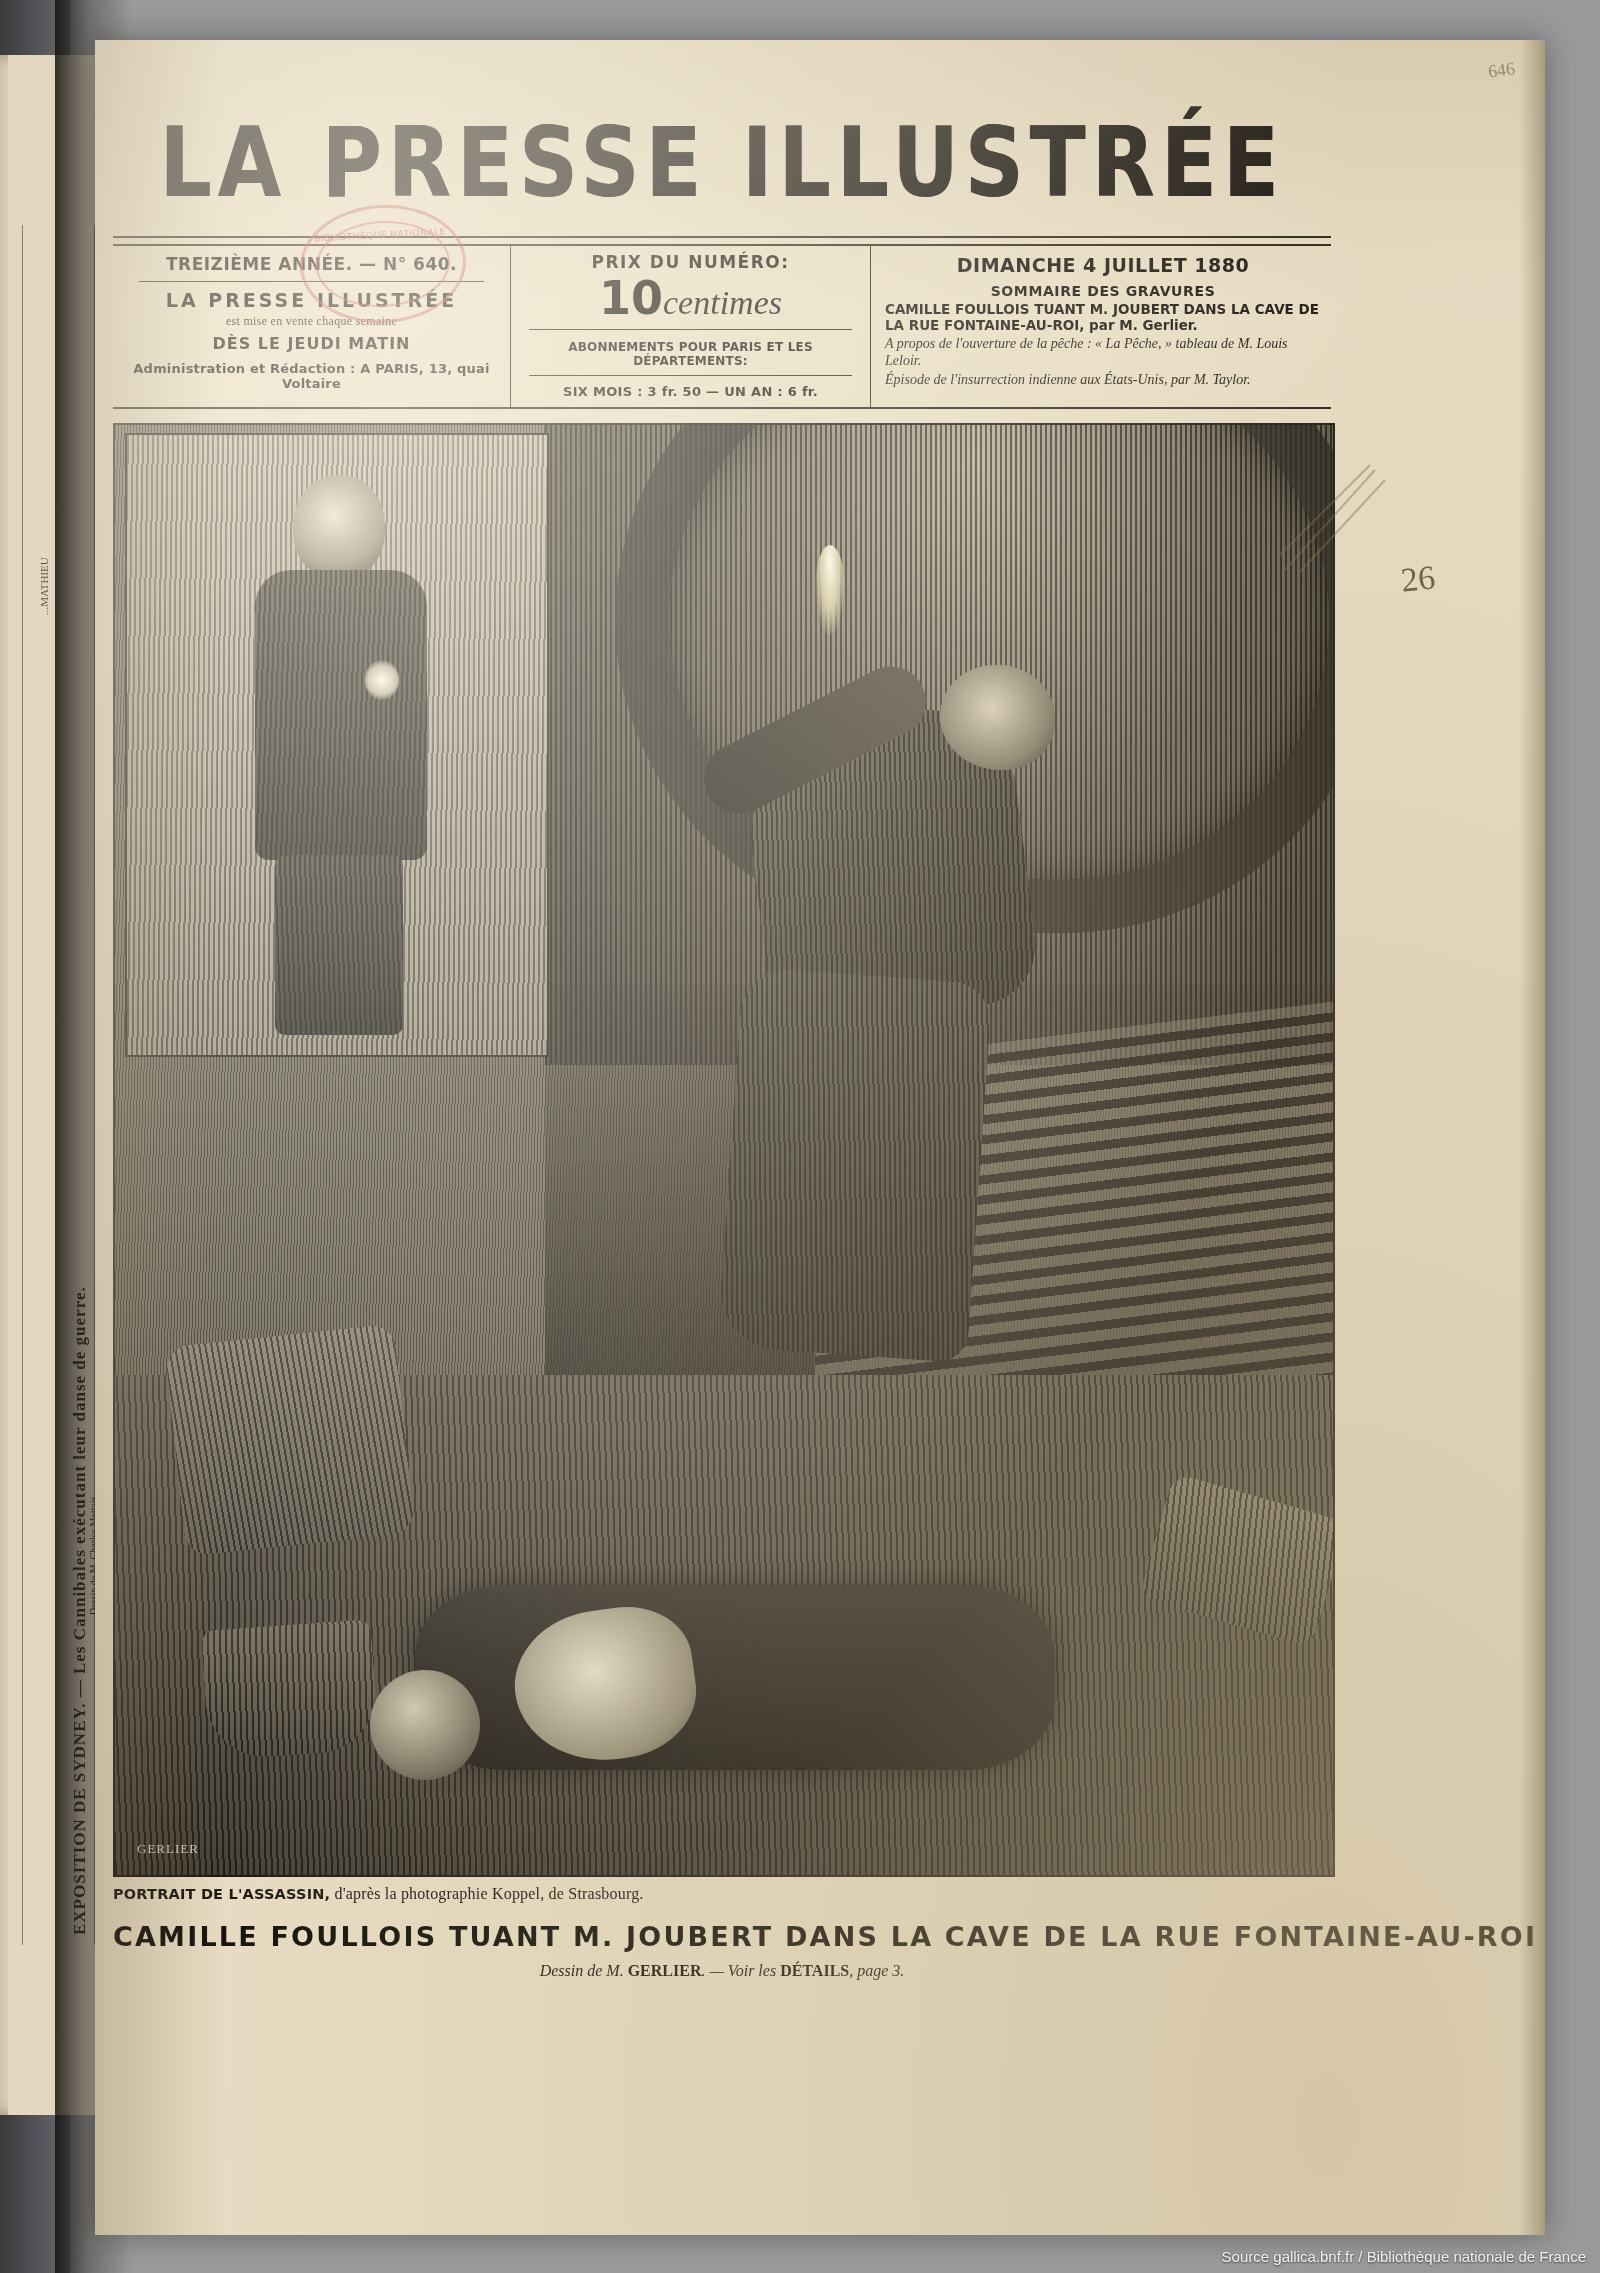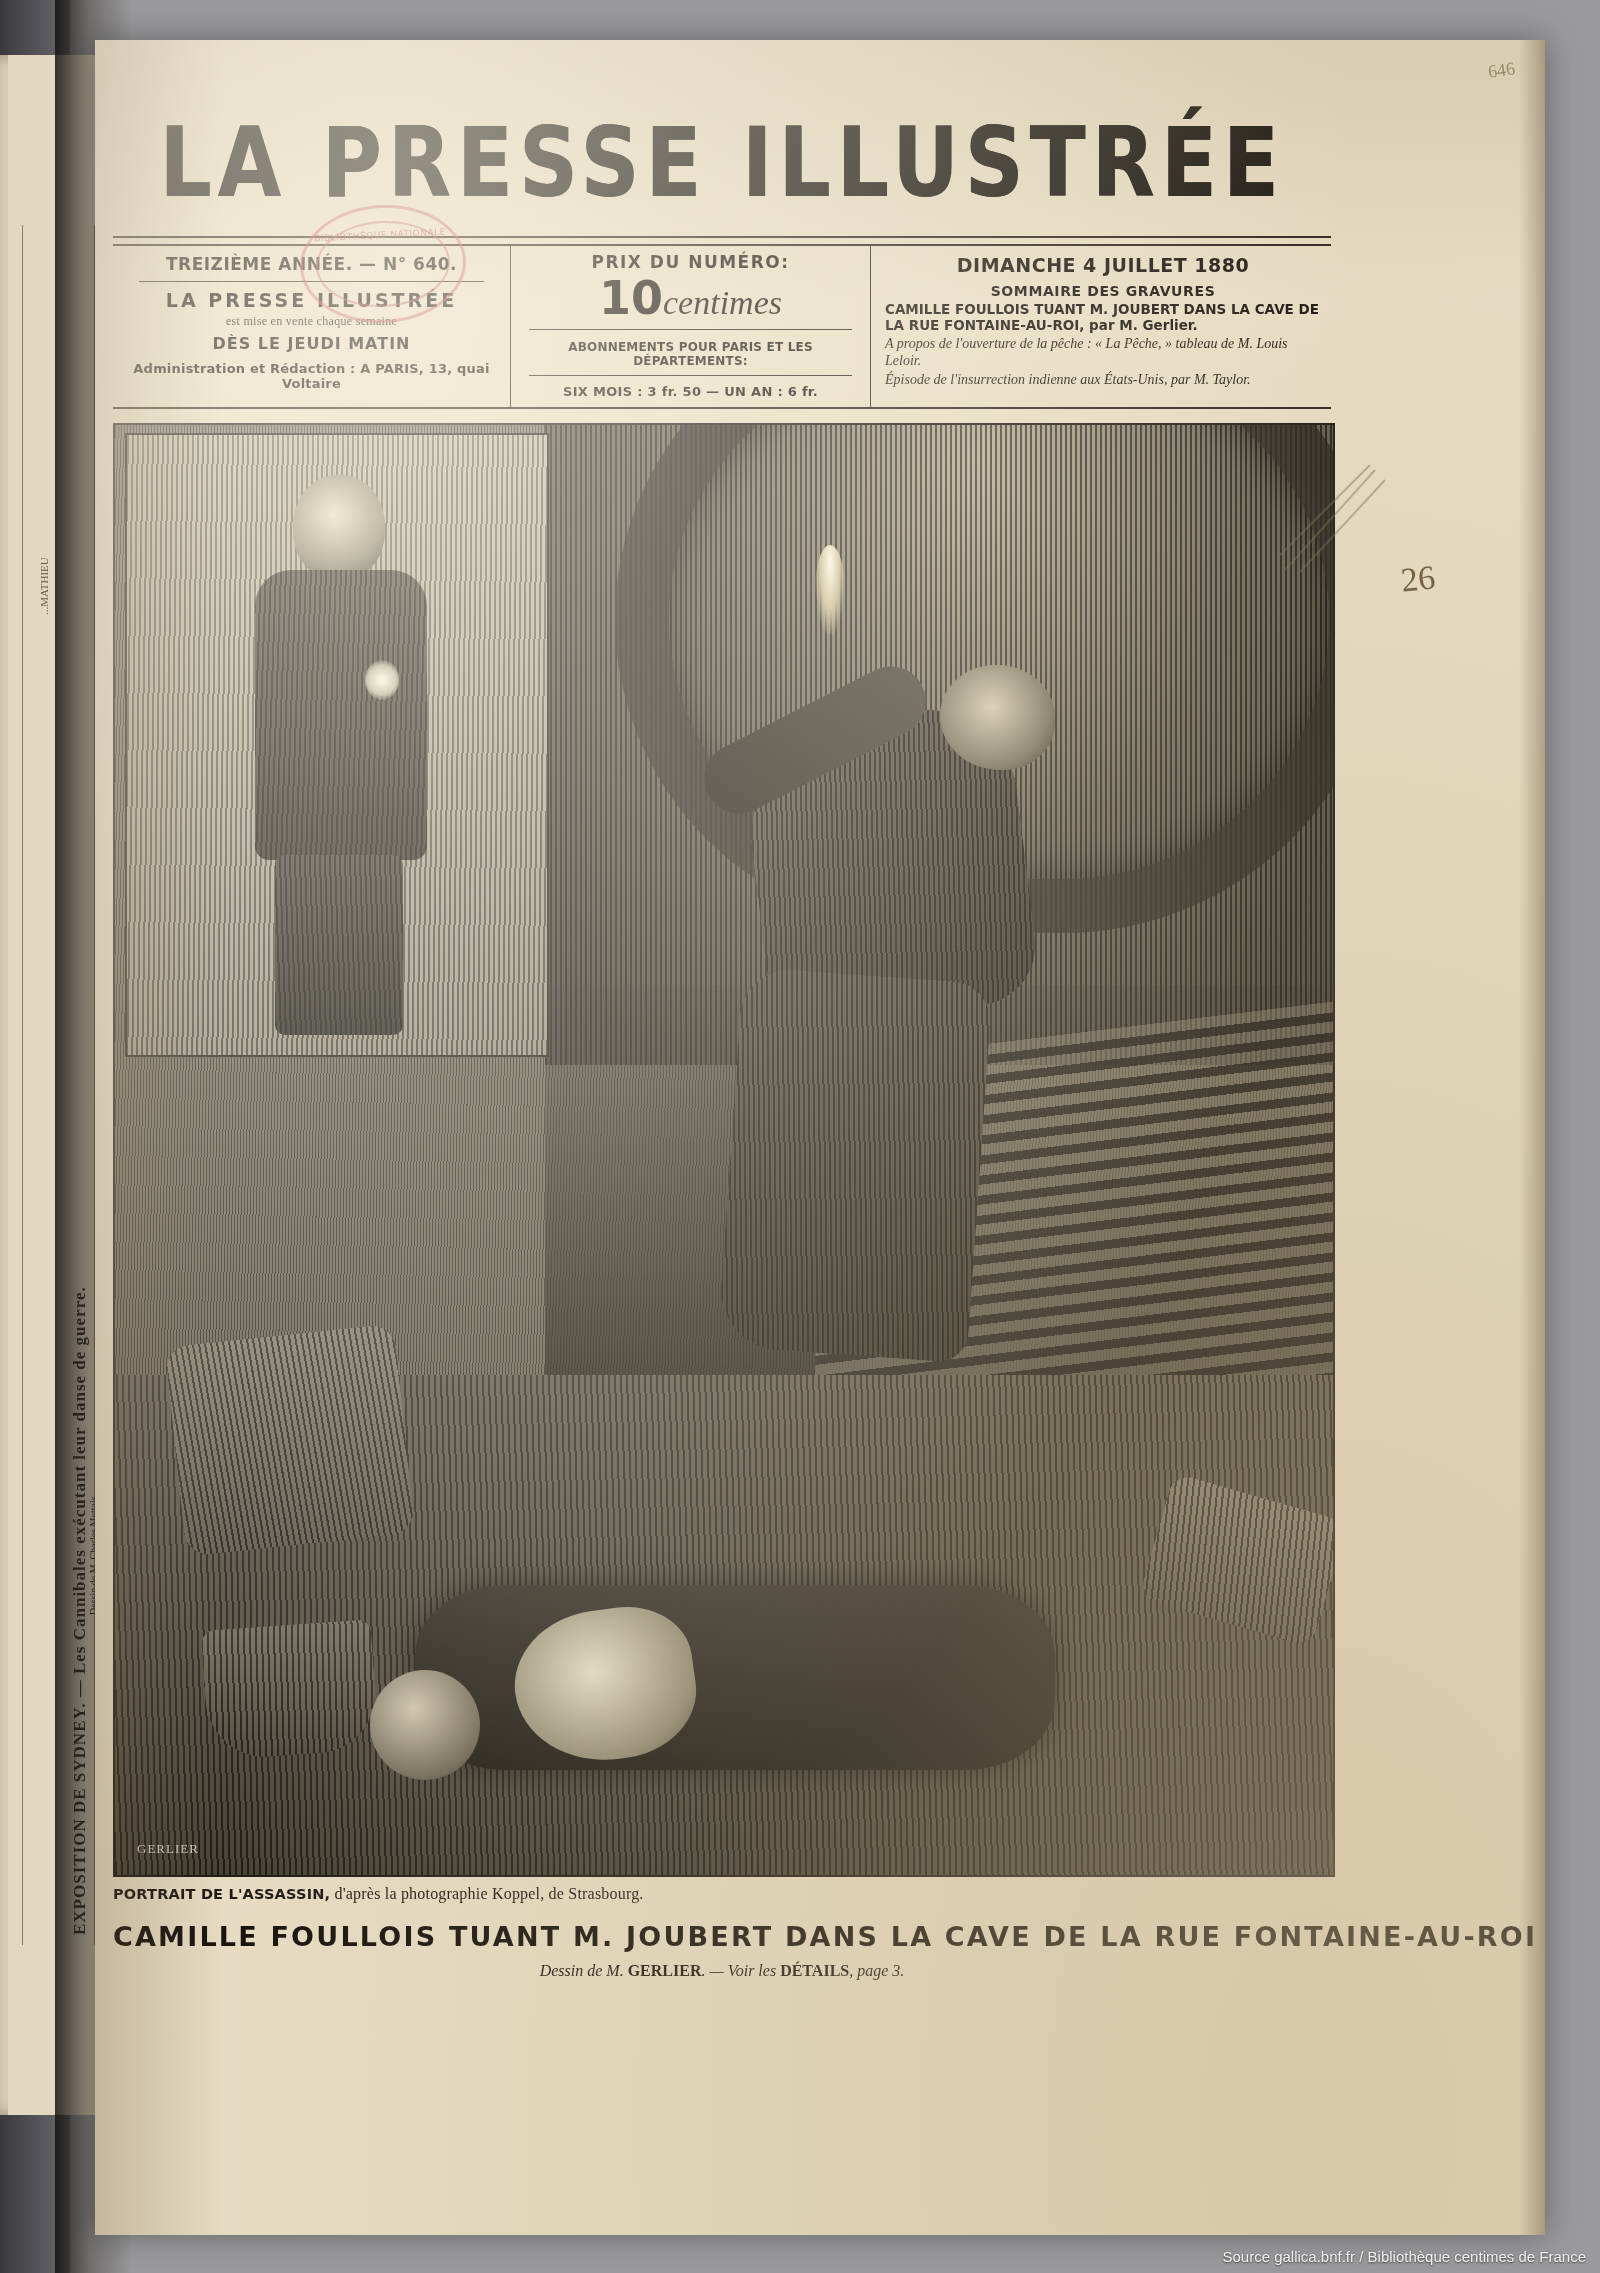--- a/index.html
+++ b/index.html
@@ -631,15 +631,15 @@
     <div class="hand-num">26</div>
     <div class="corner-scribble">646</div>
     <svg class="pencil-mark" viewBox="0 0 120 120">
       <path d="M10 110 L100 10 M25 112 L110 20 M5 95 L95 5" stroke="#7a6a4c" stroke-width="2" fill="none"></path>
     </svg>
 
     <div class="paper-tint"></div>
     <div class="edge-right-dark"></div>
   </div>
 
-  <div class="source-credit">Source gallica.bnf.fr / Bibliothèque centimes de France</div>
+  <div class="source-credit">Source gallica.bnf.fr / Bibliothèque nationale de France</div>
 
 </div>
 
 </body></html>

